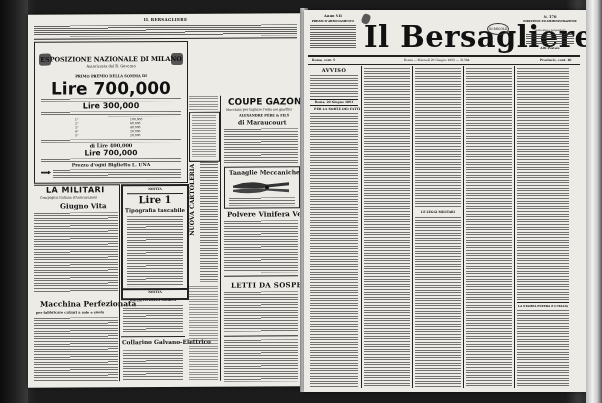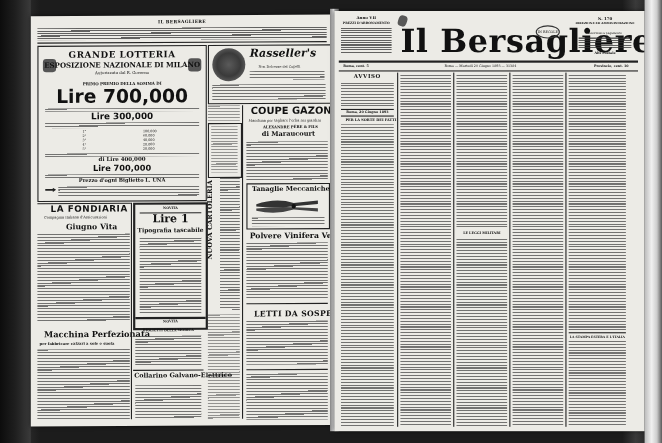--- a/index.html
+++ b/index.html
@@ -31,21 +31,20 @@
 
 <div class="frame-dark"></div>
 <div class="edge-l"></div>
 
 <div class="page left">
   <div class="txt hdr-small" style="left:100px;top:4px;width:75px;">IL BERSAGLIERE</div>
   <div class="abs lines dense" style="left:6px;top:11px;width:263px;height:11px;"></div>
   <div class="rule" style="left:6px;top:24px;width:263px;height:1px;"></div>
 
   <div class="box" style="left:6px;top:27px;width:152px;height:140px;">
-    <div class="txt b center" style="left:0;top:3px;width:152px;font-size:8px;letter-spacing:.5px;">GRANDE LOTTERIA</div>
     <div class="abs" style="left:4px;top:11px;width:12px;height:12px;background:#555;border-radius:3px;"></div>
     <div class="abs" style="left:136px;top:11px;width:12px;height:12px;background:#555;border-radius:3px;"></div>
     <div class="txt b center" style="left:0;top:14px;width:152px;font-size:6.4px;">ESPOSIZIONE NAZIONALE DI MILANO</div>
     <div class="txt center" style="left:0;top:23px;width:152px;font-size:3.6px;">Autorizzata dal R. Governo</div>
     <div class="txt b center" style="left:0;top:33px;width:152px;font-size:3.6px;">PRIMO PREMIO DELLA SOMMA DI</div>
     <div class="txt b center" style="left:0;top:38px;width:152px;font-size:17px;font-family:'DejaVu Sans',sans-serif;">Lire 700,000</div>
     <div class="abs lines" style="left:6px;top:56px;width:140px;height:3px;"></div>
     <div class="txt b center" style="left:0;top:60px;width:152px;font-size:8px;font-family:'DejaVu Sans',sans-serif;">Lire 300,000</div>
     <div class="abs lines" style="left:6px;top:69px;width:140px;height:5px;"></div>
     <div class="txt" style="left:40px;top:76px;font-size:3px;">1°</div>
@@ -60,27 +59,20 @@
     <div class="txt" style="left:95px;top:92px;font-size:3px;">20,000</div>
     <div class="abs lines" style="left:6px;top:97px;width:140px;height:3px;"></div>
     <div class="txt b center" style="left:0;top:101px;width:152px;font-size:5px;">di Lire 400,000</div>
     <div class="txt b center" style="left:0;top:107px;width:152px;font-size:7.5px;font-family:'DejaVu Sans',sans-serif;">Lire 700,000</div>
     <div class="abs lines" style="left:6px;top:116px;width:140px;height:4px;"></div>
     <div class="txt b center" style="left:0;top:121px;width:152px;font-size:4.6px;">Prezzo d'ogni Biglietto L. UNA</div>
     <div class="abs" style="left:6px;top:128px;width:10px;height:4px;background:#222;clip-path:polygon(0 30%,70% 30%,70% 0,100% 50%,70% 100%,70% 70%,0 70%);"></div>
     <div class="abs lines" style="left:18px;top:127px;width:128px;height:10px;"></div>
   </div>
 
-  <div class="box" style="left:161px;top:27px;width:110px;height:52px;">
-    <div class="circle-img" style="left:3px;top:2px;width:30px;height:30px;"></div>
-    <div class="txt b" style="left:37px;top:3px;font-size:10px;font-style:italic;font-family:'DejaVu Serif',serif;">Rasseller's</div>
-    <div class="txt" style="left:45px;top:18px;font-size:3px;">Non Dolcezze del Capelli</div>
-    <div class="abs lines" style="left:37px;top:23px;width:68px;height:8px;"></div>
-    <div class="abs lines" style="left:3px;top:35px;width:103px;height:14px;"></div>
-  </div>
 
   <div class="abs lines light" style="left:161px;top:82px;width:29px;height:14px;"></div>
   <div class="box" style="left:161px;top:98px;width:29px;height:48px;">
     <div class="abs lines light" style="left:2px;top:2px;width:24px;height:42px;"></div>
   </div>
   <div class="txt b" style="left:161px;top:150px;font-size:6px;writing-mode:vertical-rl;transform:rotate(180deg);">NUOVA CARTOLERIA</div>
   <div class="abs lines" style="left:172px;top:148px;width:18px;height:120px;"></div>
   <div class="abs lines light" style="left:161px;top:272px;width:29px;height:95px;"></div>
   <div class="rule" style="left:192px;top:82px;width:1px;height:285px;"></div>
 
@@ -103,21 +95,21 @@
   <div class="txt b" style="left:199px;top:197px;font-size:7px;">Polvere Vinifera Vegetale</div>
   <div class="abs lines" style="left:196px;top:207px;width:74px;height:52px;"></div>
   <div class="rule" style="left:196px;top:262px;width:74px;height:1px;"></div>
 
   <div class="txt b" style="left:203px;top:268px;font-size:7px;letter-spacing:.3px;">LETTI DA SOSPENDERE</div>
   <div class="abs lines" style="left:196px;top:278px;width:74px;height:40px;"></div>
   <div class="rule" style="left:196px;top:322px;width:74px;height:1px;"></div>
   <div class="abs lines" style="left:196px;top:326px;width:74px;height:42px;"></div>
 
   <div class="rule" style="left:6px;top:170px;width:85px;height:1px;"></div>
-  <div class="txt b" style="left:18px;top:172px;font-size:8px;font-family:'DejaVu Sans',sans-serif;letter-spacing:.5px;">LA FONDIARIA</div>
+  <div class="txt b" style="left:18px;top:172px;font-size:8px;font-family:'DejaVu Sans',sans-serif;letter-spacing:.5px;">LA MILITARI</div>
   <div class="txt" style="left:12px;top:182px;font-size:3.2px;">Compagnia Italiana d'Assicurazioni</div>
   <div class="txt b" style="left:32px;top:188px;font-size:7px;">Giugno Vita</div>
   <div class="abs lines" style="left:6px;top:198px;width:84px;height:80px;"></div>
 
   <div class="txt b" style="left:12px;top:286px;font-size:7.5px;">Macchina Perfezionata</div>
   <div class="txt b" style="left:8px;top:297px;font-size:3.4px;">per fabbricare calzari a sole e suola</div>
   <div class="abs lines" style="left:6px;top:303px;width:84px;height:64px;"></div>
 
   <div class="box" style="left:93px;top:170px;width:64px;height:112px;border-width:2px;">
     <div class="txt b center" style="left:0;top:2px;width:64px;font-size:3px;">NOVITA</div>

